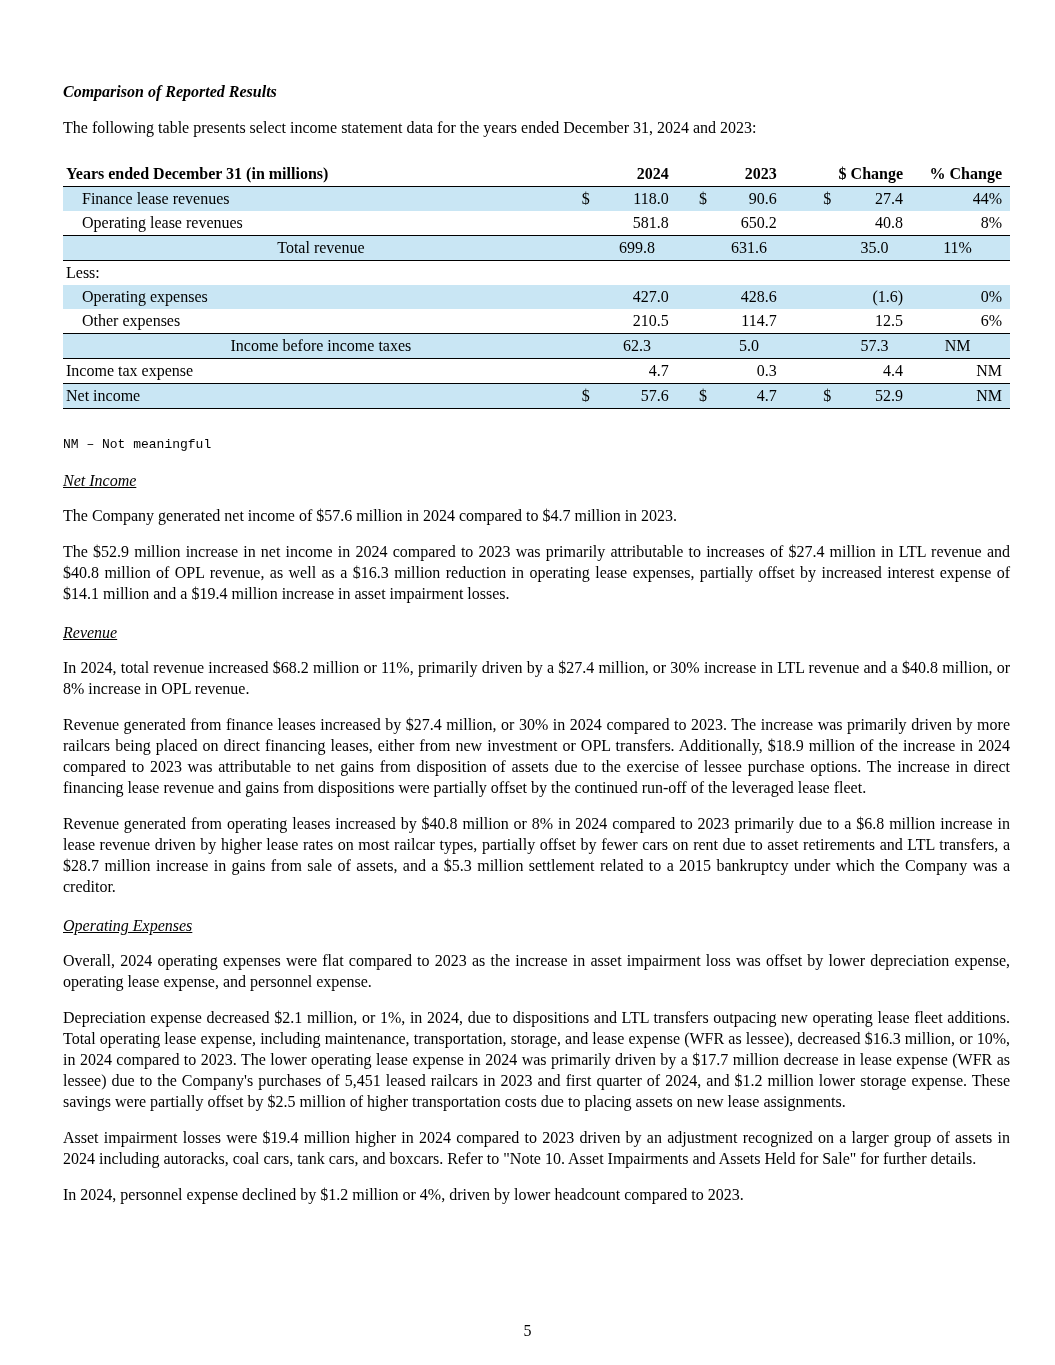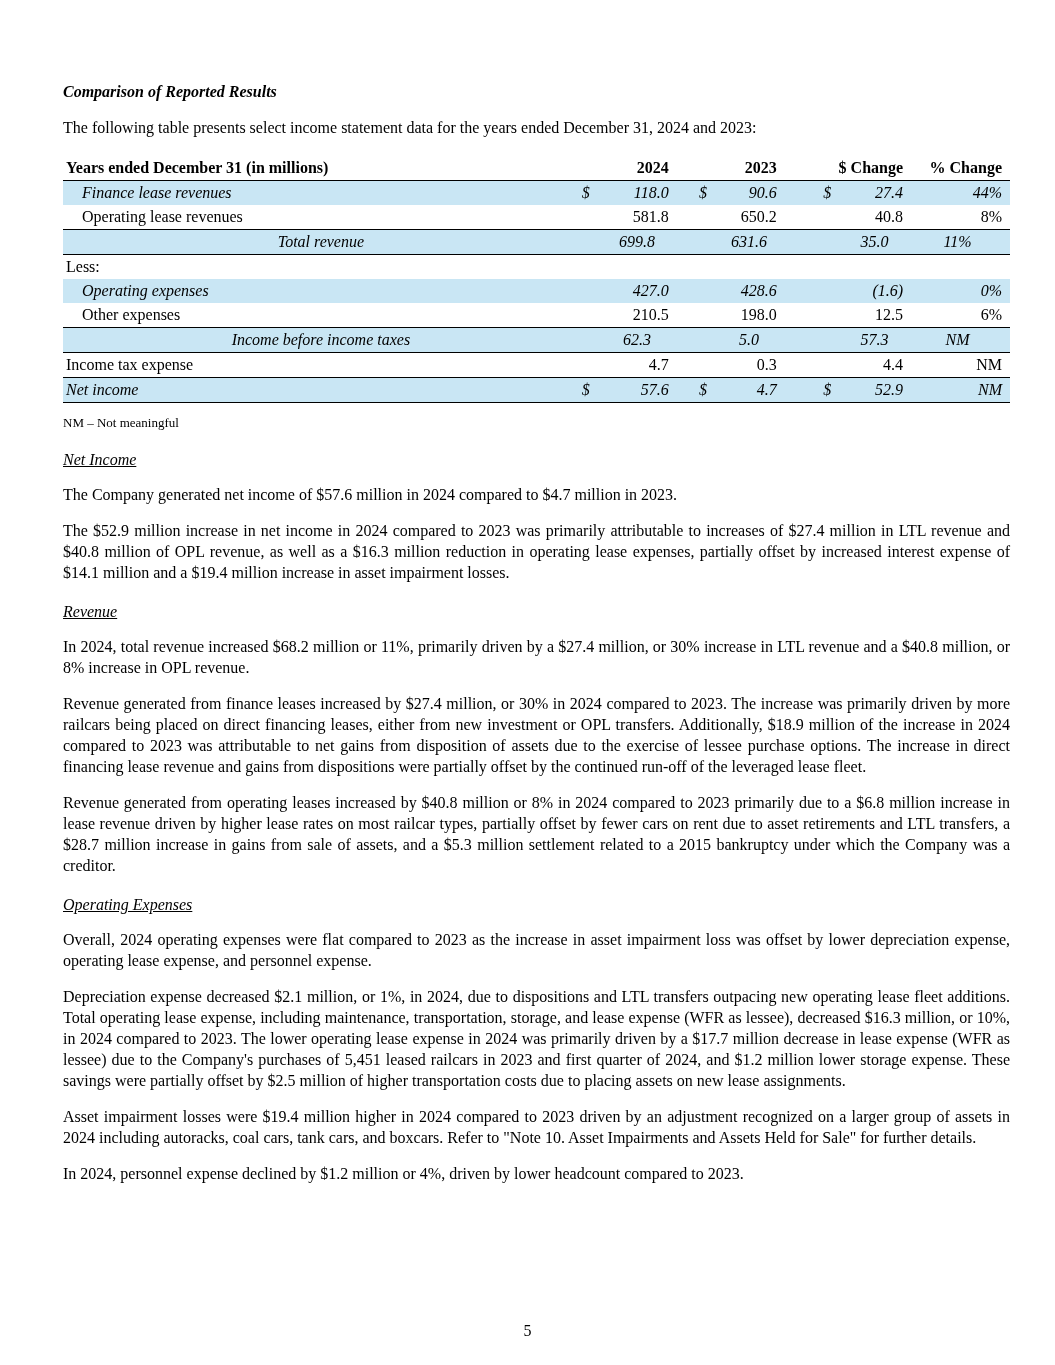--- a/index.html
+++ b/index.html
@@ -35,44 +35,45 @@
     font-size: 16px;
     font-weight: normal;
     font-style: italic;
     text-decoration: underline;
     margin: 20px 0 15px 0;
   }
   table.fin-table {
     width: 100%;
     border-collapse: collapse;
     table-layout: fixed;
-    margin-top: 18px;
+    margin-top: 24px;
     font-size: 16px;
   }
   .fin-table th, .fin-table td {
     padding: 3px 2px;
     line-height: 18px;
     vertical-align: bottom;
     overflow: hidden;
     white-space: nowrap;
   }
   .fin-table thead th {
     border-bottom: 1px solid #000;
     font-weight: bold;
   }
   .fin-table .label { text-align: left; padding-left: 3px; }
   .fin-table .indent { padding-left: 19px; }
   .fin-table .num { text-align: right; padding-right: 8px; }
   .fin-table .dollar { text-align: left; padding-left: 4px; }
-  .fin-table tr.shaded td { background: #c9e6f4; font-style: italic; }
+  .fin-table tr.shaded td { background: #c9e6f4; }
   .fin-table tr.bt td { border-top: 1px solid #000; text-align: center; }
   .fin-table tr.bb td { border-bottom: 1px solid #000; }
   .footnote {
     font-size: 13px;
-    margin: 12px 0 0 0;
+    margin: 28px 0 0 0;
+    font-family: Liberation Mono, monospace;
   }
   .page-number {
     position: absolute;
     bottom: 25px;
     left: 0;
     width: 100%;
     text-align: center;
     font-size: 16px;
   }
 </style>
@@ -169,21 +170,21 @@
         <td class="dollar"></td>
         <td class="num">(1.6)</td>
         <td class="num">0%</td>
       </tr>
       <tr>
         <td class="label indent">Other expenses</td>
         <td class="dollar"></td>
         <td class="num">210.5</td>
         <td></td>
         <td class="dollar"></td>
-        <td class="num">198.0</td>
+        <td class="num">114.7</td>
         <td></td>
         <td class="dollar"></td>
         <td class="num">12.5</td>
         <td class="num">6%</td>
       </tr>
       <tr class="shaded bt bb">
         <td class="label">Income before income taxes</td>
         <td class="dollar"></td>
         <td class="num">62.3</td>
         <td></td>

